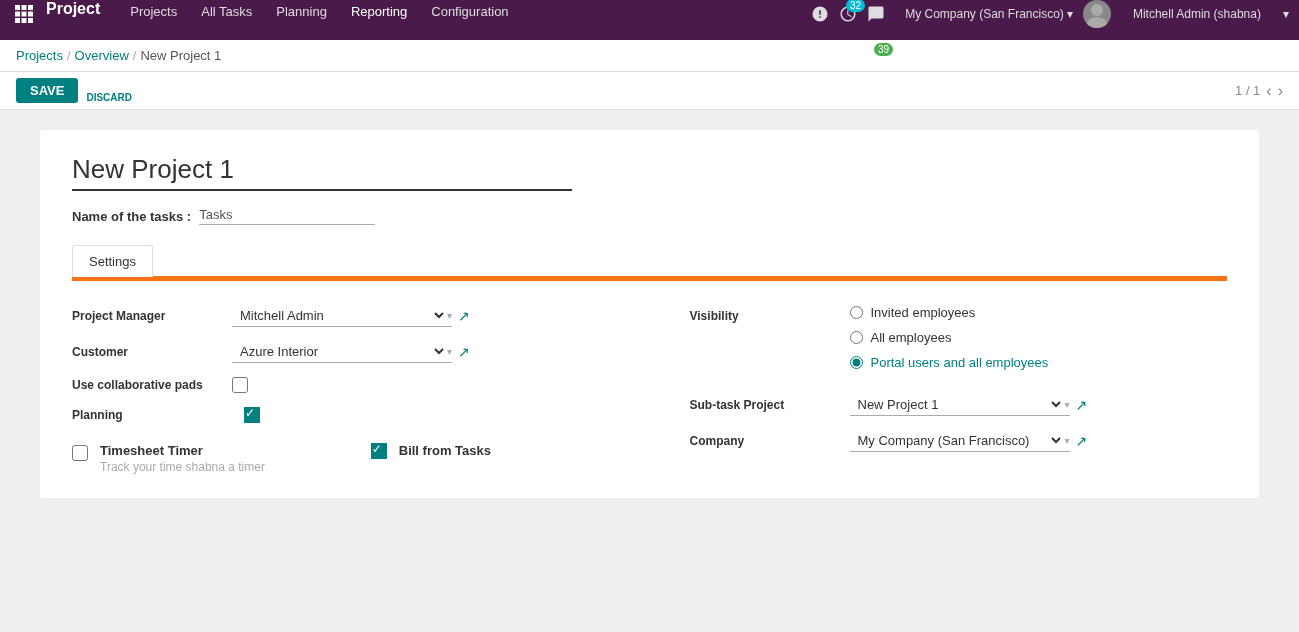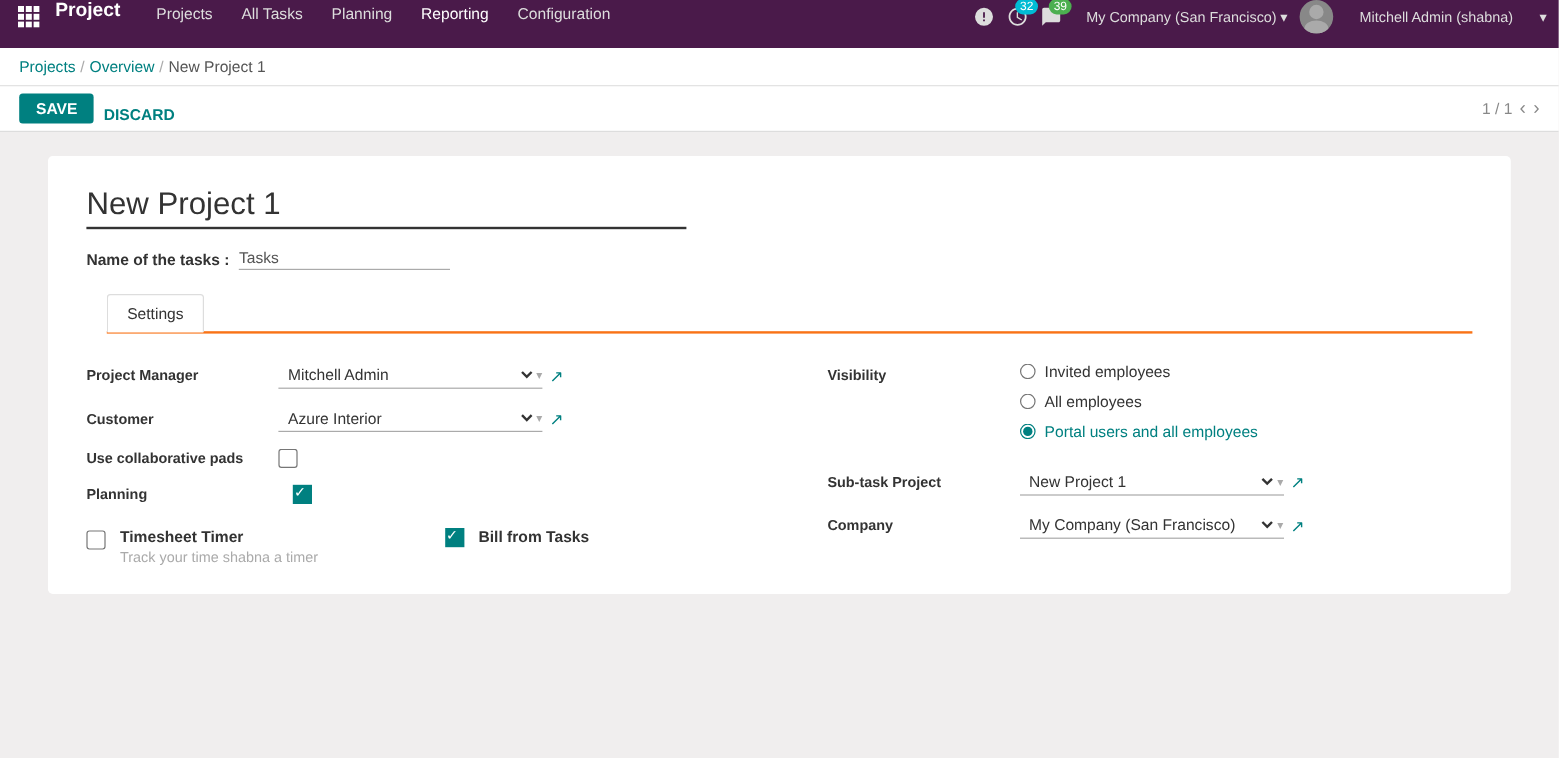--- a/index.html
+++ b/index.html
@@ -33,21 +33,21 @@
       display: flex; align-items: center; gap: 10px;
     }
     .topnav-icon-btn {
       color: #ddd; cursor: pointer; font-size: 16px; position: relative;
       display: flex; align-items: center;
     }
     .badge {
       background: #00bcd4; color: #fff; border-radius: 8px; font-size: 10px;
       padding: 1px 4px; position: absolute; top: -6px; right: -8px; min-width: 16px; text-align: center;
     }
-    .badge-green { background: #4caf50; }
+    .badge-green { background: #4caf50; margin-top: 44px; }
     .topnav-company {
       color: #ddd; font-size: 12px; cursor: pointer; display: flex; align-items: center; gap: 3px;
     }
     .topnav-user {
       color: #ddd; font-size: 12px; cursor: pointer; display: flex; align-items: center; gap: 22px;
     }
     .avatar {
       width: 28px; height: 28px; border-radius: 50%; background: #888;
       display: flex; align-items: center; justify-content: center;
       overflow: hidden; font-size: 11px; color: #fff;
@@ -66,21 +66,21 @@
     .toolbar {
       background: #fff; padding: 6px 16px; display: flex; align-items: center; justify-content: space-between;
       border-bottom: 1px solid #ddd;
     }
     .toolbar-left { display: flex; gap: 8px; align-items: flex-end; }
     .btn-save {
       background: #008080; color: #fff; border: none; padding: 5px 14px; cursor: pointer;
       font-size: 13px; border-radius: 3px; font-weight: bold;
     }
     .btn-discard {
-      background: none; border: none; color: #008080; cursor: pointer; font-size: 13px; font-weight: bold;
+      background: none; border: none; color: #008080; cursor: pointer; font-size: 10px; font-weight: bold;
     }
     .toolbar-right { display: flex; align-items: center; gap: 6px; color: #888; font-size: 13px; }
     .toolbar-right button {
       background: none; border: none; cursor: pointer; color: #888; font-size: 16px;
     }
 
     
     .main-content {
       background: #f0eeee; padding: 20px 40px;
     }
@@ -90,21 +90,21 @@
     .project-title {
       font-size: 26px; font-weight: normal; color: #333; border-bottom: 2px solid #333;
       padding-bottom: 4px; margin-bottom: 16px; display: inline-block; min-width: 500px;
     }
     .tasks-name-row {
       display: flex; align-items: center; gap: 8px; margin-bottom: 20px; font-size: 13px;
     }
     .tasks-name-label { font-weight: bold; }
 
     
-    .tabs { display: flex; border-bottom: 2px solid #f97316; margin-bottom: 24px; margin-left: 17px; }
+    .tabs { display: flex; border-bottom: 5px solid #f97316; margin-bottom: 24px; }
     .tab {
       padding: 8px 16px; cursor: pointer; border: 1px solid transparent;
       border-bottom: none; font-size: 13px; color: #555; margin-right: 2px;
       border-radius: 3px 3px 0 0;
     }
     .tab.active {
       border-color: #ddd; border-bottom-color: #fff; background: #fff; color: #333;
       margin-bottom: -1px;
     }
 

